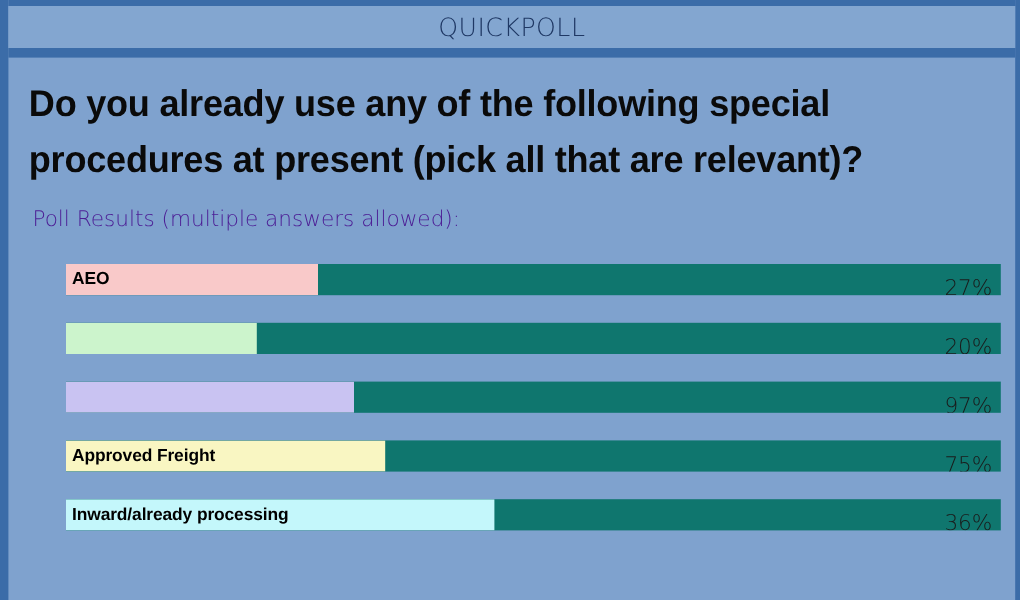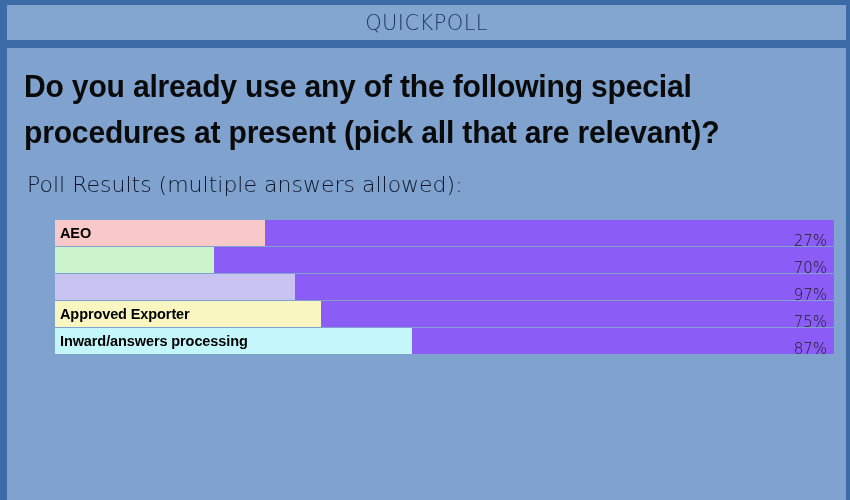--- a/index.html
+++ b/index.html
@@ -72,37 +72,37 @@
     line-height: 1.47;
     color: #0a0a0a;
     letter-spacing: -0.2px;
     transform: scaleX(0.97);
     transform-origin: left top;
   }
   #subtitle {
     position: absolute;
     left: 20px;
     top: 172px;
-    font-size: 22px;
-    color: #0f172a;
+    font-size: 18px;
+    color: #4c1d95;
     font-family: "DejaVu Sans", sans-serif;
     font-weight: 300;
   }
   
   #results {
     position: absolute;
     left: 48px;
     top: 220px;
     width: 779px;
   }
   .poll-row {
     position: relative;
     height: 26px;
-    margin-bottom: 1px;
-    background: #8b5cf6;
+    margin-bottom: 23px;
+    background: #0f766e;
     overflow: hidden;
   }
   .poll-fill {
     position: absolute;
     left: 0;
     top: 0;
     bottom: 0;
   }
   .poll-label {
     position: absolute;
@@ -117,21 +117,21 @@
     white-space: nowrap;
     letter-spacing: -0.1px;
   }
   .poll-pct {
     position: absolute;
     right: 7px;
     top: 15px;
     bottom: 0;
     display: flex;
     align-items: center;
-    font-size: 15px;
+    font-size: 18px;
     color: #1a1a1a;
     font-family: "DejaVu Sans", sans-serif;
     font-weight: 300;
   }
 </style>
 </head>
 <body>
 
 <div id="slide">
 
@@ -148,31 +148,31 @@
   <div id="subtitle">Poll Results (multiple answers allowed):</div>
 
   <div id="results">
       <div class="poll-row">
         <div class="poll-fill" style="width: 210px; background: rgb(249, 201, 201);"></div>
         <div class="poll-label">AEO</div>
         <div class="poll-pct">27%</div>
       </div>
       <div class="poll-row">
         <div class="poll-fill" style="width: 159px; background: rgb(204, 244, 204);"></div>
-        <div class="poll-pct">70%</div>
+        <div class="poll-pct">20%</div>
       </div>
       <div class="poll-row">
         <div class="poll-fill" style="width: 240px; background: rgb(201, 195, 242);"></div>
         <div class="poll-pct">97%</div>
       </div>
       <div class="poll-row">
         <div class="poll-fill" style="width: 266px; background: rgb(249, 246, 194);"></div>
-        <div class="poll-label">Approved Exporter</div>
+        <div class="poll-label">Approved Freight</div>
         <div class="poll-pct">75%</div>
       </div>
       <div class="poll-row">
         <div class="poll-fill" style="width: 357px; background: rgb(196, 247, 251);"></div>
-        <div class="poll-label">Inward/answers processing</div>
-        <div class="poll-pct">87%</div>
+        <div class="poll-label">Inward/already processing</div>
+        <div class="poll-pct">36%</div>
       </div>
     </div>
 
 </div>
 
 </body></html>

